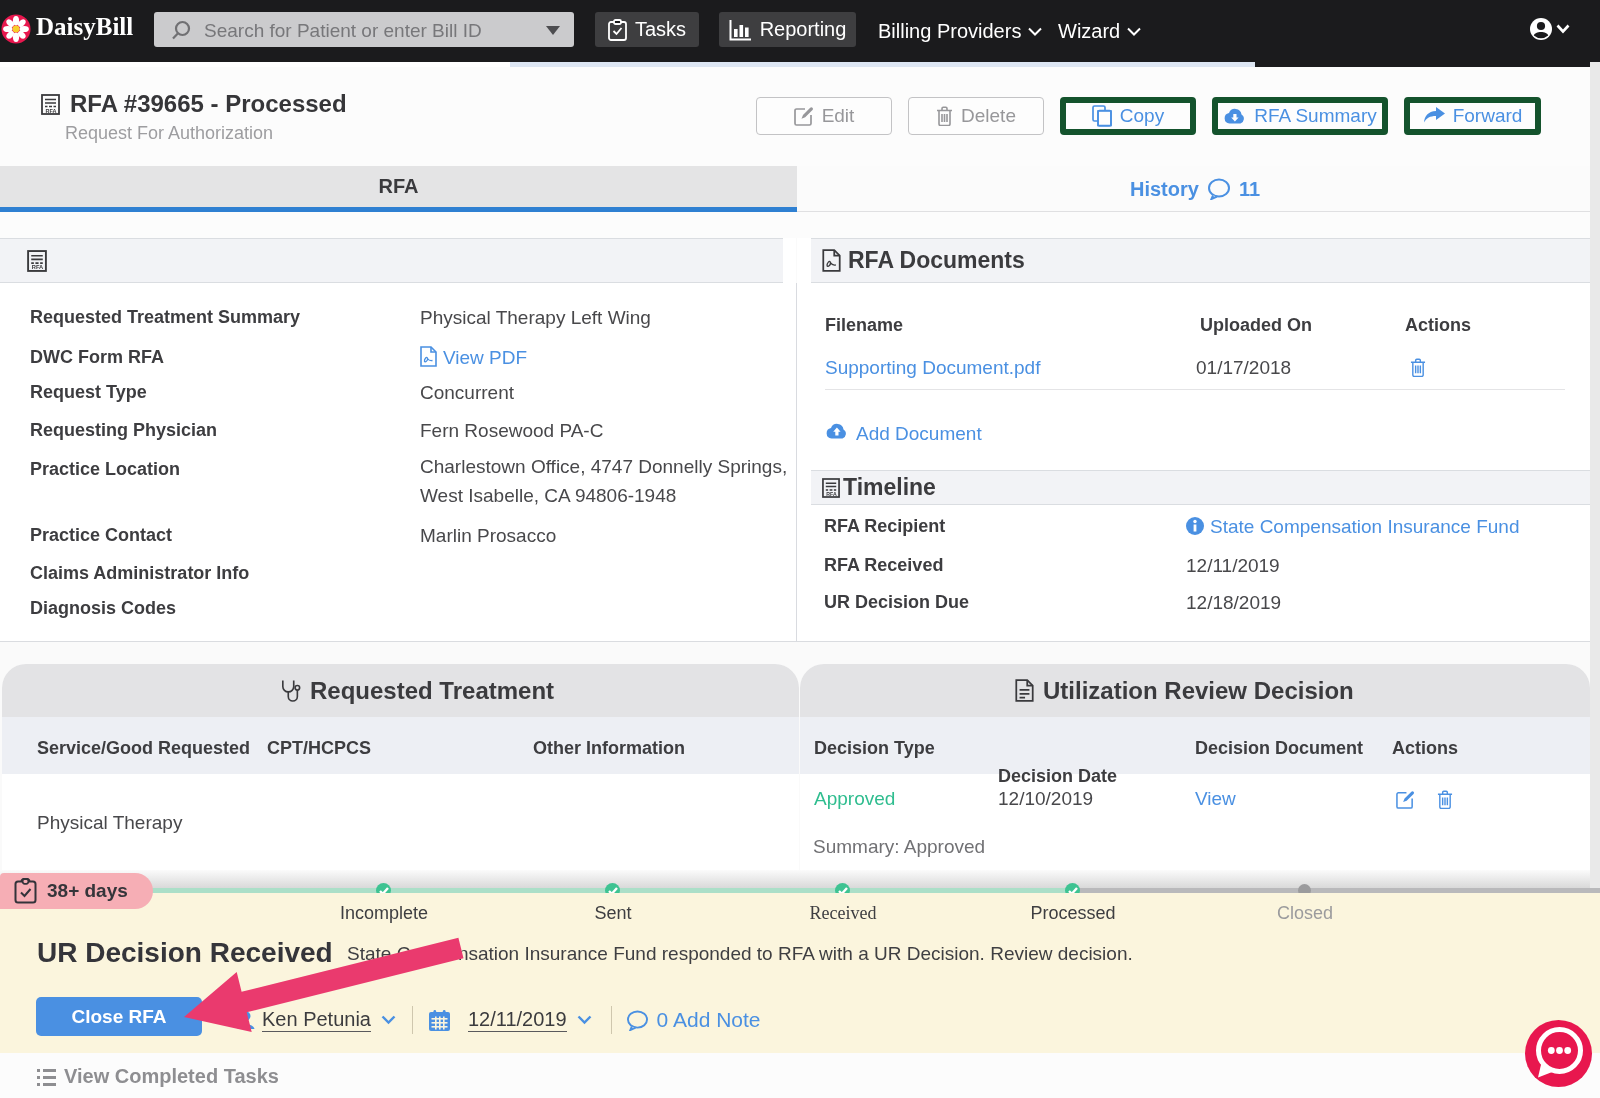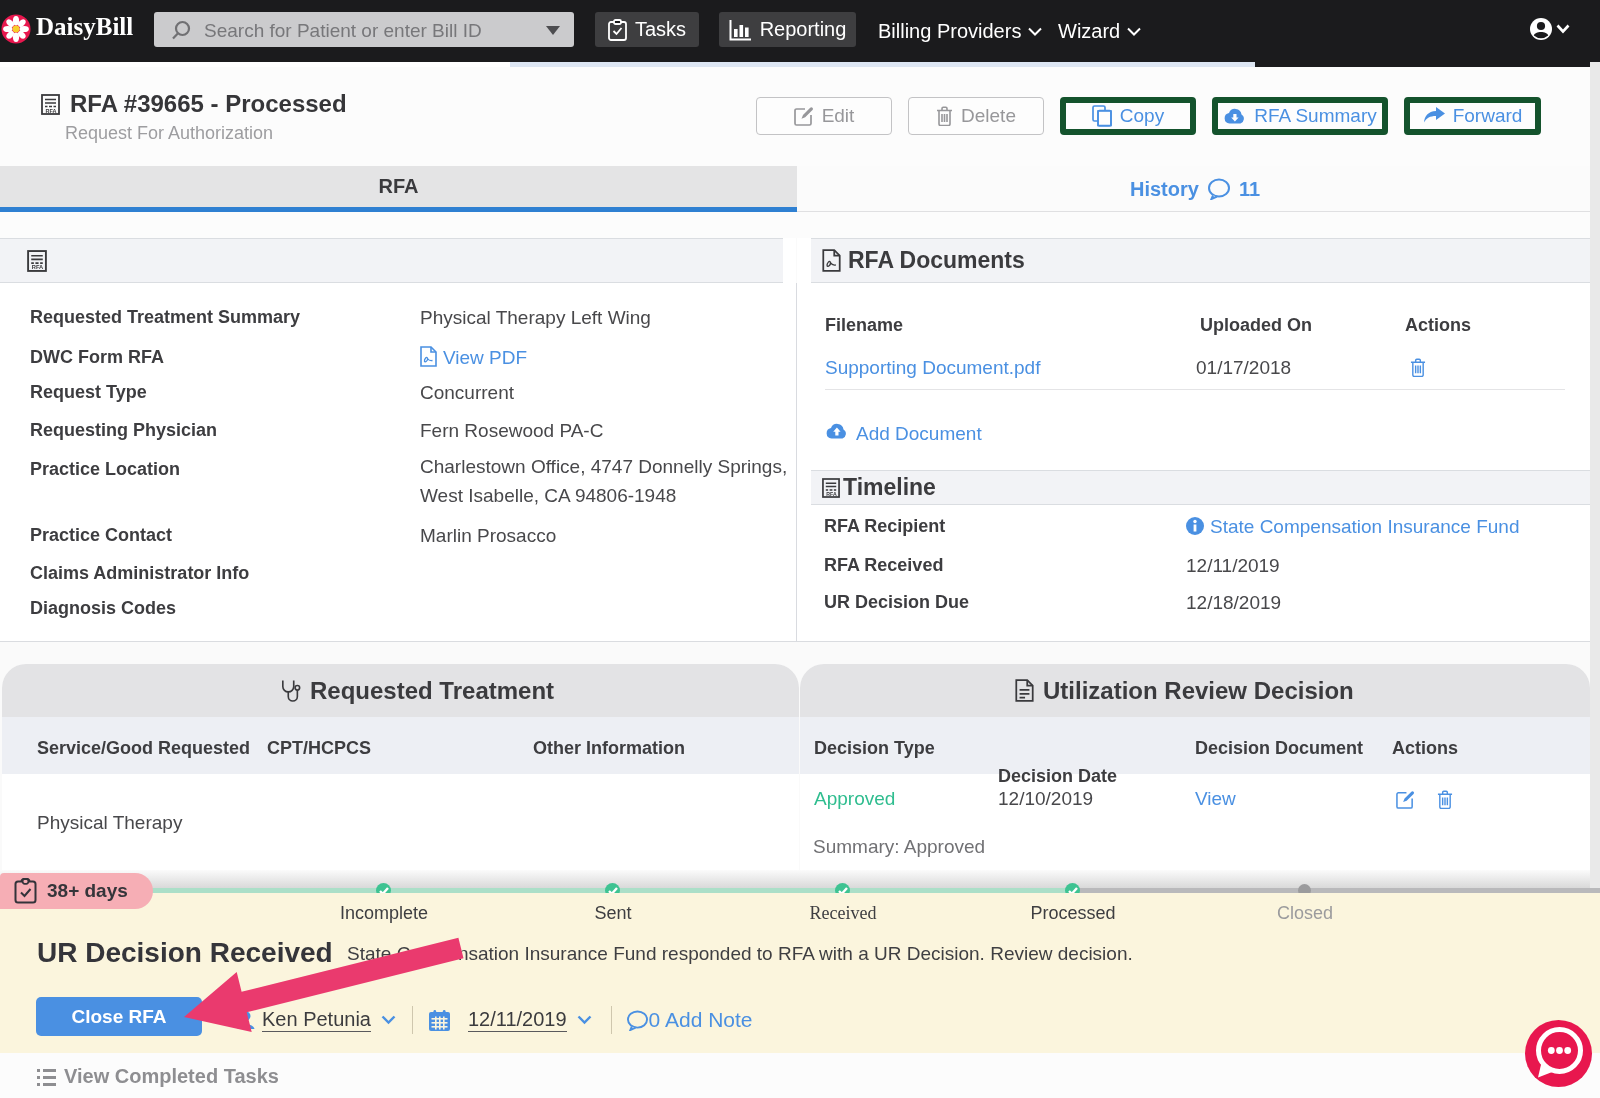--- a/index.html
+++ b/index.html
@@ -377,21 +377,21 @@
     </svg>
   <span class="tp-dark" style="margin-left:18px">12/11/2019</span>
   <svg style="margin-left:10px" width="15" height="10" viewBox="0 0 15 10" fill="none" stroke="#4a90e2" stroke-width="2.4">
       <path d="M1.5 1.5 L7.5 7.5 L13.5 1.5"></path>
     </svg>
   <span class="vdiv" style="margin-left:19px;margin-right:14px"></span>
   <svg width="23" height="21" viewBox="0 0 24 22" fill="none" stroke="#4a90e2" stroke-width="2">
       <ellipse cx="12" cy="10" rx="10" ry="8.5"></ellipse>
       <path d="M6 17.5 L4.5 21 L10 18.5" fill="#fbf5dd"></path>
     </svg>
-  <span class="tp-blue" style="margin-left:0">0 Add Note</span>
+  <span class="tp-blue" style="margin-left:8px">0 Add Note</span>
 </div>
 <div class="badge21">
   <svg style="margin-left:14px" width="23" height="26" viewBox="0 0 23 26" fill="none" stroke="#33333a" stroke-width="2">
       <rect x="1.5" y="3.5" width="20" height="21" rx="2.5"></rect>
       <path d="M7.5 3.5 a4 3 0 0 1 8 0" fill="none"></path>
       <rect x="8.6" y="1.2" width="5.8" height="4.6" rx="2" fill="#f6aeb5" stroke-width="1.8"></rect>
       <path d="M7 14.5 l3.5 3.5 L16.5 11"></path>
     </svg>
   <span class="t">38+ days</span>
 </div>

